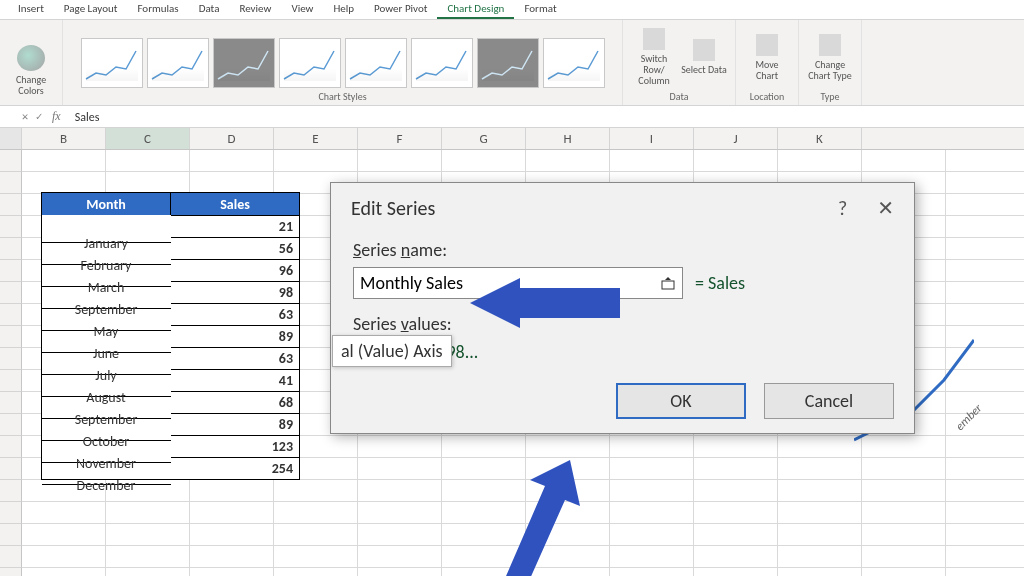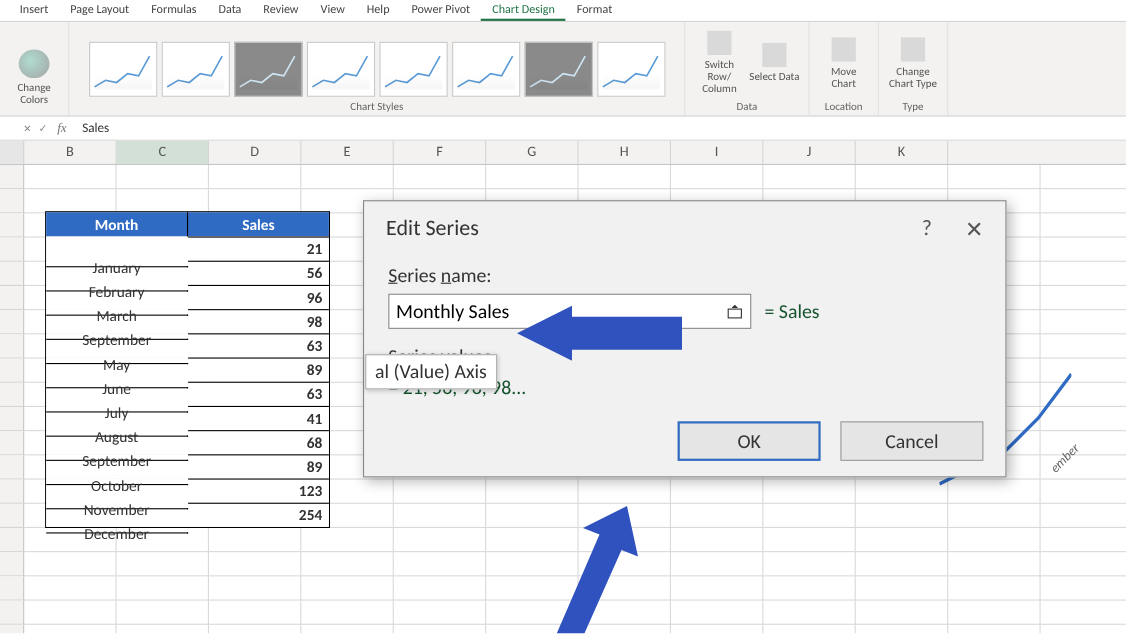--- a/index.html
+++ b/index.html
@@ -578,21 +578,21 @@
       <div class="dlg-field-row">
         <span class="dlg-equal">=  21, 56, 96, 98...</span>
       </div>
     </div>
     <div class="dlg-footer">
       <div class="dlg-btn primary">OK</div>
       <div class="dlg-btn">Cancel</div>
     </div>
   </div>
 
-  <div class="tooltip" style="top:172px;">al (Value) Axis</div>
+  <div class="tooltip" style="top:185px;">al (Value) Axis</div>
 
   <div class="arrow" style="left:470px; top:128px; width:150px; height:50px;">
     <svg viewBox="0 0 150 50">
         <path d="M150 10 L150 40 L50 40 L50 50 L0 25 L50 0 L50 10 Z"></path>
       </svg>
   </div>
   <div class="arrow" style="left:470px; top:310px; width:130px; height:130px;">
     <svg viewBox="0 0 130 130">
         <path d="M30 130 L55 130 L95 40 L110 46 L100 0 L60 20 L75 26 Z"></path>
       </svg>

